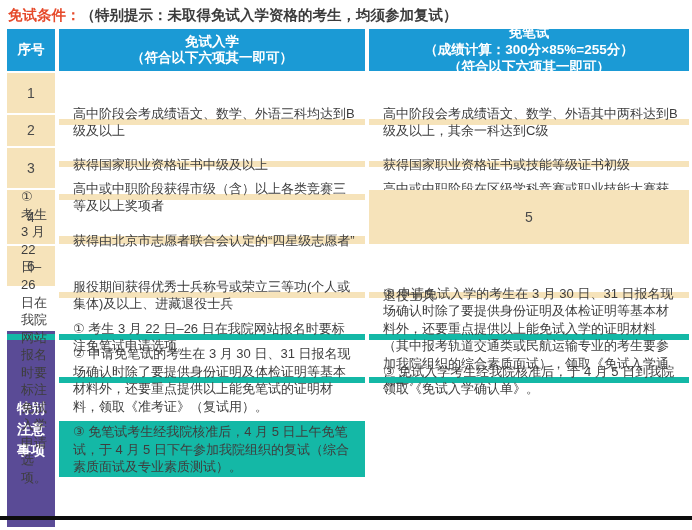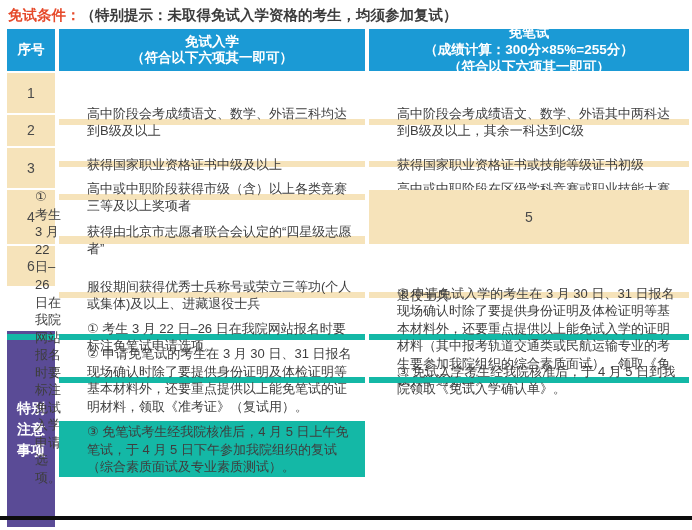--- a/index.html
+++ b/index.html
@@ -32,21 +32,21 @@
   
   .hdr{
     background:#1b9ad5;color:#ffffff;font-weight:bold;
     flex-direction:column;justify-content:center;text-align:center;
     font-size:13.5px;line-height:1.25;
   }
   .hdr span{display:block;}
   
   .cream{background:#f6e3ba;}
   .idx{justify-content:center;font-size:14px;color:#4a4a4a;}
-  .txt{padding:3px 10px 3px 28px;margin-top:46px;}
+  .txt{padding:3px 10px 3px 14px;margin-top:46px;}
   
   .noteblue{background:#14b8a6;}
   .notes-label{
     grid-column:1;grid-row:8 / 11;
     background:#5a4b96;color:#ffffff;font-weight:bold;
     display:flex;align-items:center;justify-content:center;
     text-align:center;font-size:14px;
   }
   .notes-label span{
     display:block;width:2em;line-height:1.5;word-break:break-all;text-align:center;

